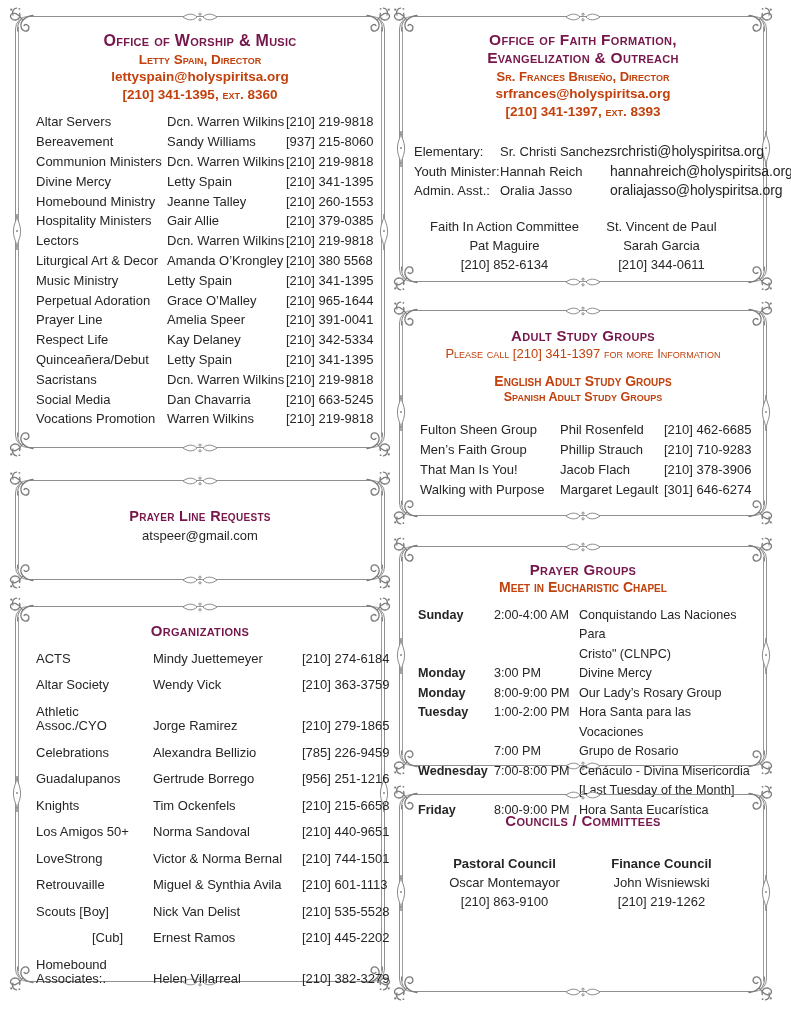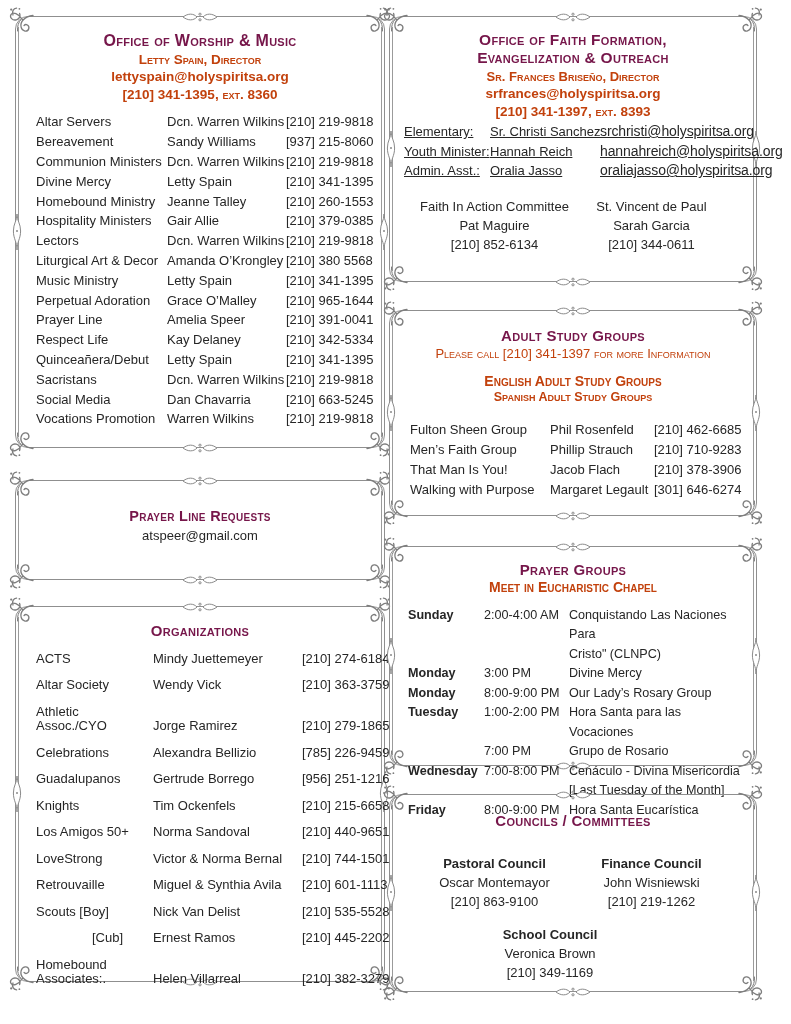--- a/index.html
+++ b/index.html
@@ -1,20 +1,20 @@
 <!DOCTYPE html>
 <html><head>
 <meta charset="utf-8">
 <style>
   html,body{margin:0;padding:0;background:#ffffff;}
   body{font-family:"Liberation Sans","DejaVu Sans",sans-serif;color:#262626;}
   .page{position:relative;width:791px;height:1024px;background:#fff;overflow:hidden;}
   .col{position:absolute;top:8px;}
   .col-left{left:10px;width:380px;}
-  .col-right{left:384px;width:378px;}
+  .col-right{left:394px;width:378px;}
 
   
   .ornate{position:relative;margin:0;}
   .frame{position:absolute;inset:8px 5px;border:1px solid #8f8f8f;border-radius:13px;}
   .frame::before{content:"";position:absolute;top:10px;bottom:10px;left:2px;right:2px;
     border-left:1px solid #9b9b9b;border-right:1px solid #9b9b9b;}
   .corner{position:absolute;width:52px;height:52px;color:#7d7d7d;pointer-events:none;}
   .corner.tl{left:-1px;top:-1px;}
   .corner.tr{right:-1px;top:-1px;transform:scaleX(-1);}
   .corner.bl{left:-1px;bottom:-1px;transform:scaleY(-1);}
@@ -43,21 +43,21 @@
   .c3{white-space:nowrap;}
   .worship-tbl{margin-top:9px;padding:0 8px 0 12px;}
   .worship-tbl .trow{grid-template-columns:131px 119px 1fr;line-height:19.8px;}
   .worship-tbl .c1,.worship-tbl .c2{white-space:nowrap;}
 
   .org-tbl{margin-top:12px;padding:0 8px 0 12px;}
   .org-tbl .trow{grid-template-columns:108px 140px 1fr;align-items:end;line-height:14.5px;margin-bottom:12px;gap:9px;}
   .org-tbl .c2{white-space:nowrap;}
   .cub-indent .c1{padding-left:56px;}
 
-  .staff-tbl{margin-top:2px;padding:0 0 0 6px;text-decoration:underline;}
+  .staff-tbl{margin-top:22px;padding:0 0 0 6px;}
   .staff-tbl .trow{grid-template-columns:86px 110px 1fr;line-height:19.5px;}
   .staff-tbl .c2{white-space:nowrap;}
   .staff-tbl .c3{font-size:14px;letter-spacing:-.1px;}
 
   .adult-tbl{margin-top:14px;padding:0 0 0 12px;}
   .adult-tbl .trow{grid-template-columns:140px 104px 1fr;line-height:20px;}
   .adult-tbl .c1,.adult-tbl .c2{white-space:nowrap;}
 
   .pg-tbl{margin-top:10px;padding:0 0 0 10px;font-size:12.6px;}
   .pg-tbl .trow{grid-template-columns:76px 85px 1fr;line-height:19.5px;}
@@ -610,21 +610,16 @@
             <div class="cc-name">Pastoral Council</div>
             <div>Oscar Montemayor</div>
             <div>[210] 863-9100</div>
           </div>
           <div class="cc-block">
             <div class="cc-name">Finance  Council</div>
             <div>John Wisniewski</div>
             <div>[210] 219-1262</div>
           </div>
         </div>
-        <div class="cc-block school-block">
-          <div class="cc-name">School Council</div>
-          <div>Veronica Brown</div>
-          <div>[210] 349-1169</div>
-        </div>
       </div>
     </section>
   </div>
 </div>
 
 </body></html>

